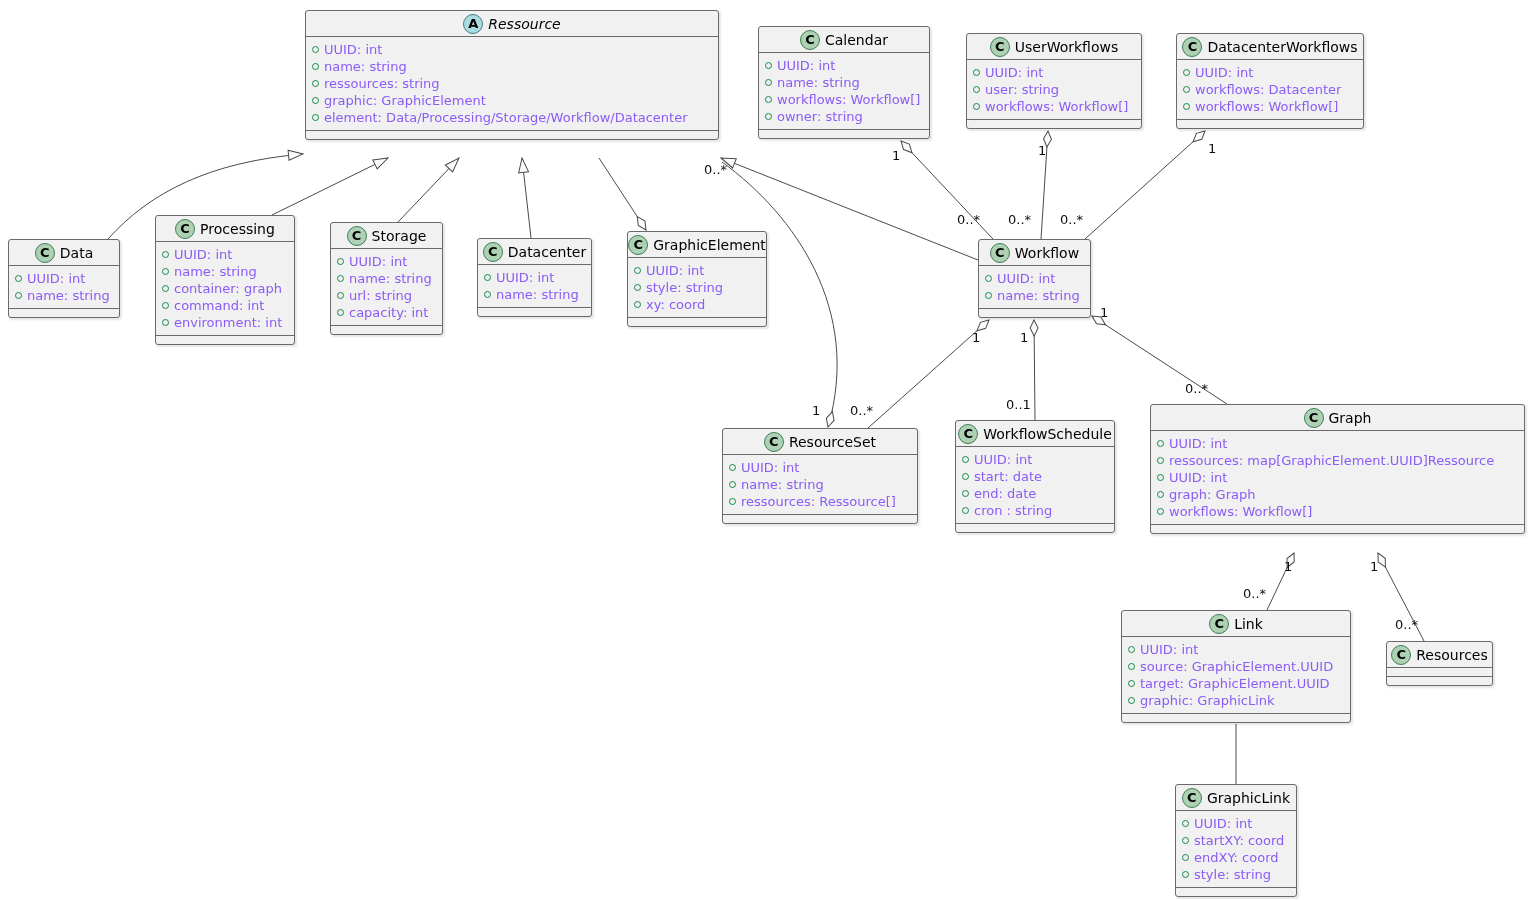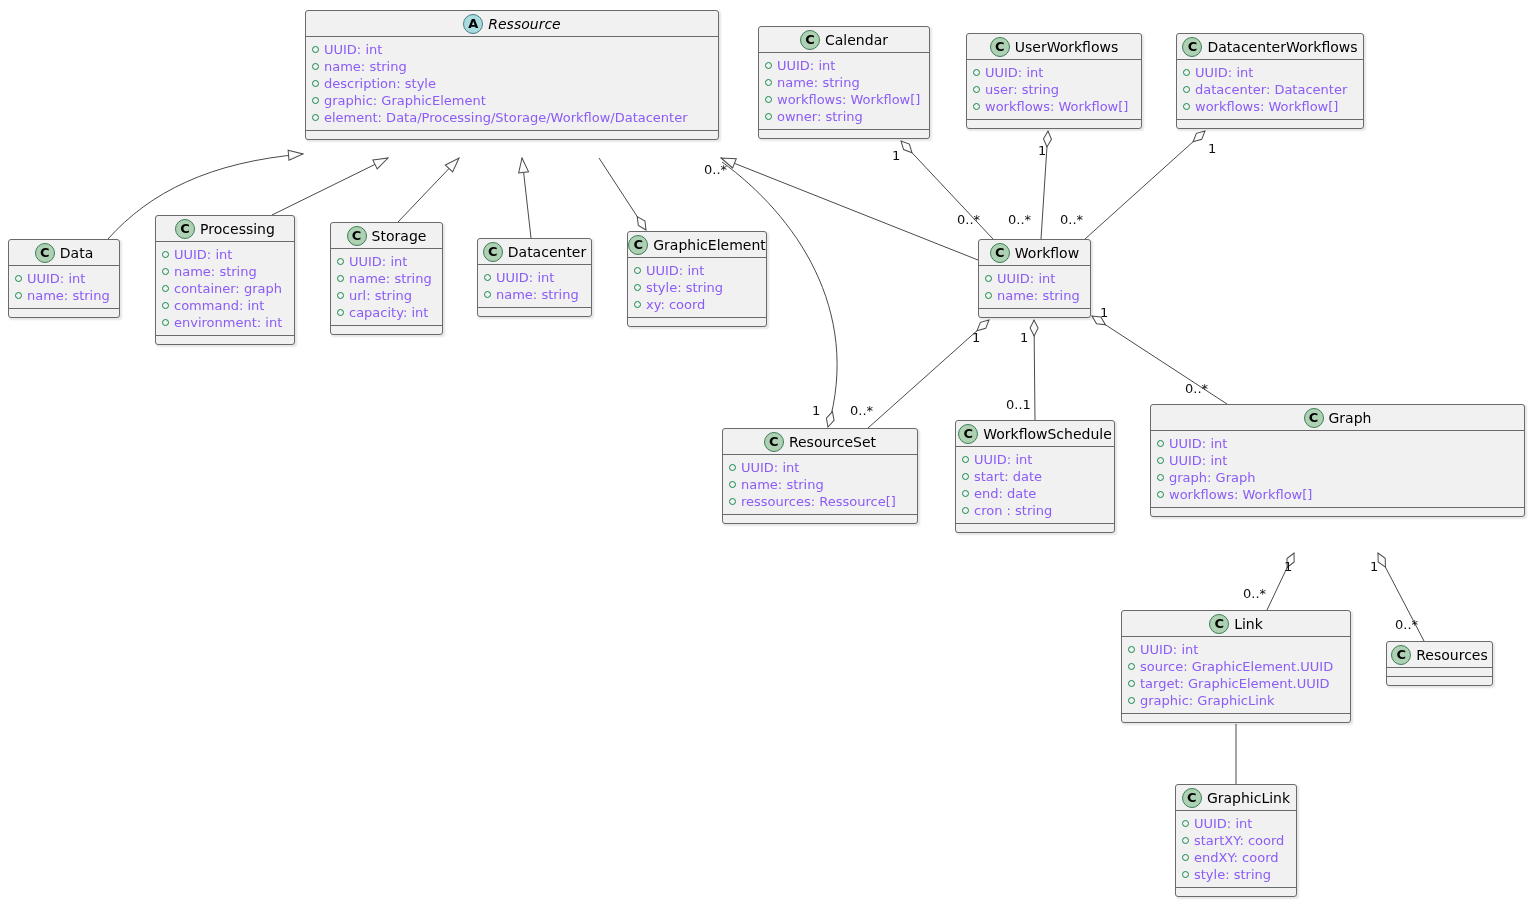--- a/index.html
+++ b/index.html
@@ -68,21 +68,21 @@
       <div class="attr">
           <i class="fld"></i>
           <span class="atxt">UUID: int</span>
         </div>
       <div class="attr">
           <i class="fld"></i>
           <span class="atxt">name: string</span>
         </div>
       <div class="attr">
           <i class="fld"></i>
-          <span class="atxt">description: style</span>
+          <span class="atxt">ressources: string</span>
         </div>
       <div class="attr">
           <i class="fld"></i>
           <span class="atxt">graphic: GraphicElement</span>
         </div>
       <div class="attr">
           <i class="fld"></i>
           <span class="atxt">element: Data/Processing/Storage/Workflow/Datacenter</span>
         </div>
     </div>
@@ -256,21 +256,21 @@
       <span class="badge">C</span>
       <span class="ttl">DatacenterWorkflows</span>
     </div>
     <div class="bd">
       <div class="attr">
           <i class="fld"></i>
           <span class="atxt">UUID: int</span>
         </div>
       <div class="attr">
           <i class="fld"></i>
-          <span class="atxt">datacenter: Datacenter</span>
+          <span class="atxt">workflows: Datacenter</span>
         </div>
       <div class="attr">
           <i class="fld"></i>
           <span class="atxt">workflows: Workflow[]</span>
         </div>
     </div>
     <div class="ft"></div>
   </div>
 
   <div class="cls" style="left:978px;top:239px;width:113px;">
@@ -341,20 +341,24 @@
 
   <div class="cls" style="left:1150px;top:404px;width:375px;">
     <div class="hd">
       <span class="badge">C</span>
       <span class="ttl">Graph</span>
     </div>
     <div class="bd">
       <div class="attr">
           <i class="fld"></i>
           <span class="atxt">UUID: int</span>
+        </div>
+      <div class="attr">
+          <i class="fld"></i>
+          <span class="atxt">ressources: map[GraphicElement.UUID]Ressource</span>
         </div>
       <div class="attr">
           <i class="fld"></i>
           <span class="atxt">UUID: int</span>
         </div>
       <div class="attr">
           <i class="fld"></i>
           <span class="atxt">graph: Graph</span>
         </div>
       <div class="attr">

